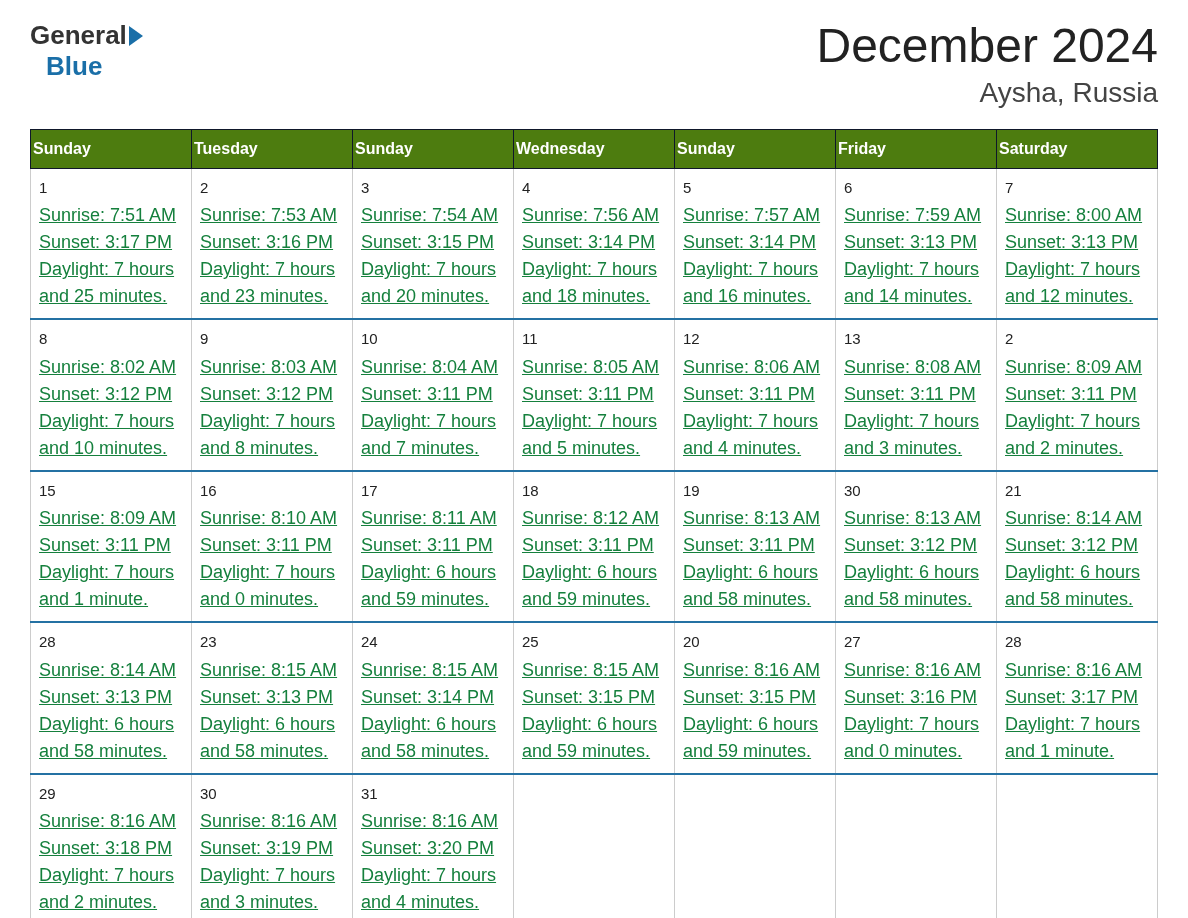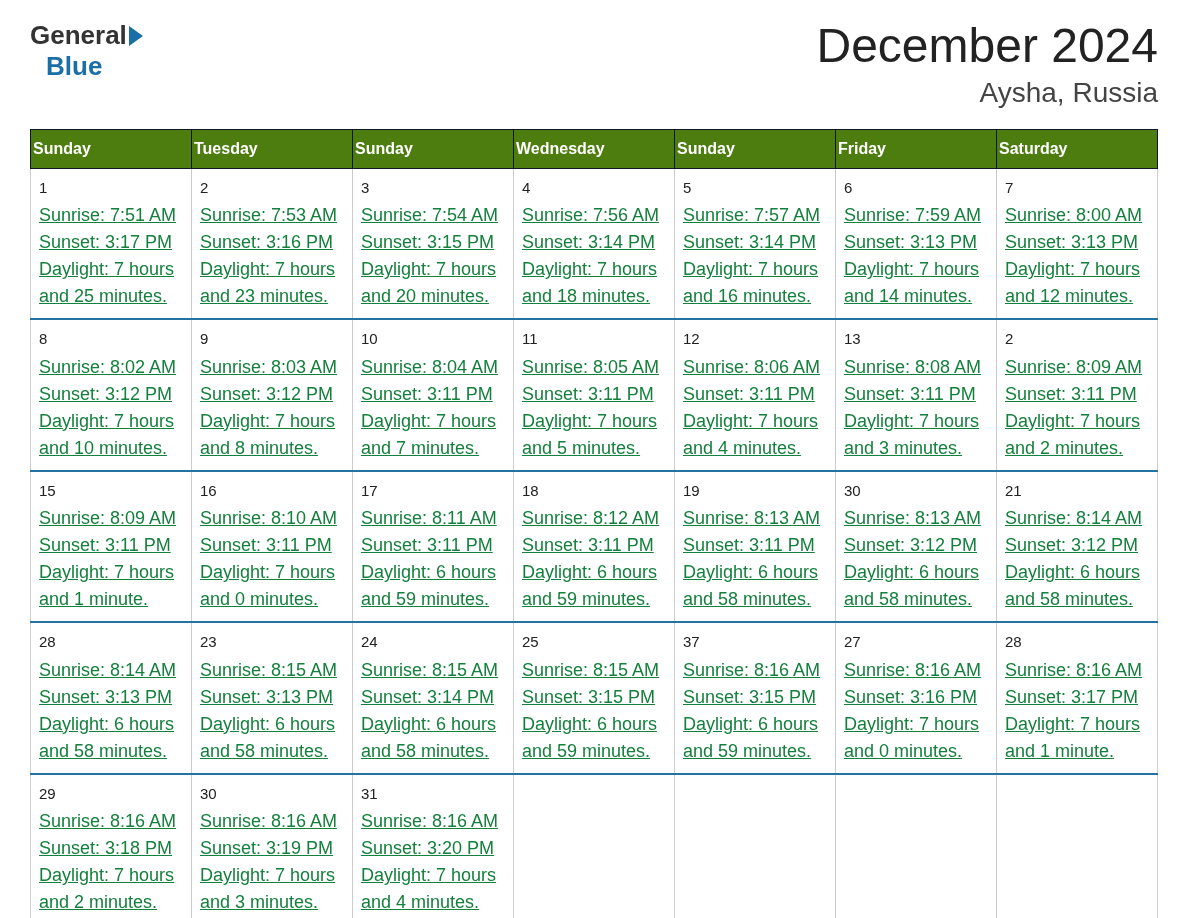--- a/index.html
+++ b/index.html
@@ -161,21 +161,21 @@
         <td><span class="day-number">18</span><span class="day-info">Sunrise: 8:12 AM<br>Sunset: 3:11 PM<br>Daylight: 6 hours and 59 minutes.</span></td>
         <td><span class="day-number">19</span><span class="day-info">Sunrise: 8:13 AM<br>Sunset: 3:11 PM<br>Daylight: 6 hours and 58 minutes.</span></td>
         <td><span class="day-number">30</span><span class="day-info">Sunrise: 8:13 AM<br>Sunset: 3:12 PM<br>Daylight: 6 hours and 58 minutes.</span></td>
         <td><span class="day-number">21</span><span class="day-info">Sunrise: 8:14 AM<br>Sunset: 3:12 PM<br>Daylight: 6 hours and 58 minutes.</span></td>
       </tr>
       <tr>
         <td><span class="day-number">28</span><span class="day-info">Sunrise: 8:14 AM<br>Sunset: 3:13 PM<br>Daylight: 6 hours and 58 minutes.</span></td>
         <td><span class="day-number">23</span><span class="day-info">Sunrise: 8:15 AM<br>Sunset: 3:13 PM<br>Daylight: 6 hours and 58 minutes.</span></td>
         <td><span class="day-number">24</span><span class="day-info">Sunrise: 8:15 AM<br>Sunset: 3:14 PM<br>Daylight: 6 hours and 58 minutes.</span></td>
         <td><span class="day-number">25</span><span class="day-info">Sunrise: 8:15 AM<br>Sunset: 3:15 PM<br>Daylight: 6 hours and 59 minutes.</span></td>
-        <td><span class="day-number">37</span><span class="day-info">Sunrise: 8:16 AM<br>Sunset: 3:15 PM<br>Daylight: 6 hours and 59 minutes.</span></td>
+        <td><span class="day-number">20</span><span class="day-info">Sunrise: 8:16 AM<br>Sunset: 3:15 PM<br>Daylight: 6 hours and 59 minutes.</span></td>
         <td><span class="day-number">27</span><span class="day-info">Sunrise: 8:16 AM<br>Sunset: 3:16 PM<br>Daylight: 7 hours and 0 minutes.</span></td>
         <td><span class="day-number">28</span><span class="day-info">Sunrise: 8:16 AM<br>Sunset: 3:17 PM<br>Daylight: 7 hours and 1 minute.</span></td>
       </tr>
       <tr>
         <td><span class="day-number">29</span><span class="day-info">Sunrise: 8:16 AM<br>Sunset: 3:18 PM<br>Daylight: 7 hours and 2 minutes.</span></td>
         <td><span class="day-number">30</span><span class="day-info">Sunrise: 8:16 AM<br>Sunset: 3:19 PM<br>Daylight: 7 hours and 3 minutes.</span></td>
         <td><span class="day-number">31</span><span class="day-info">Sunrise: 8:16 AM<br>Sunset: 3:20 PM<br>Daylight: 7 hours and 4 minutes.</span></td>
         <td class="empty-cell"></td>
         <td class="empty-cell"></td>
         <td class="empty-cell"></td>

